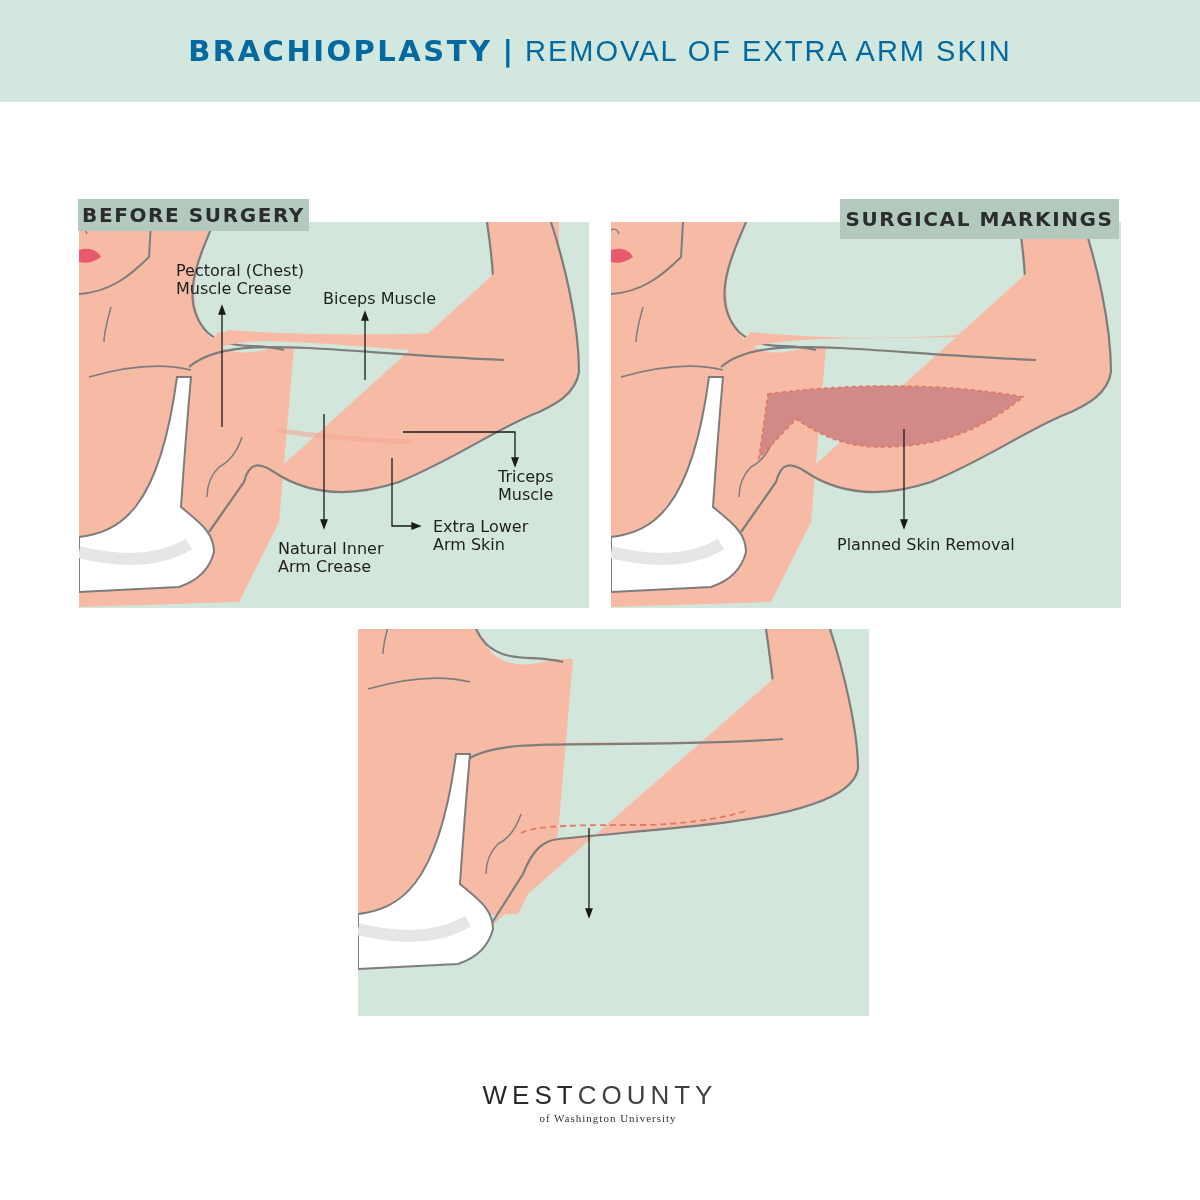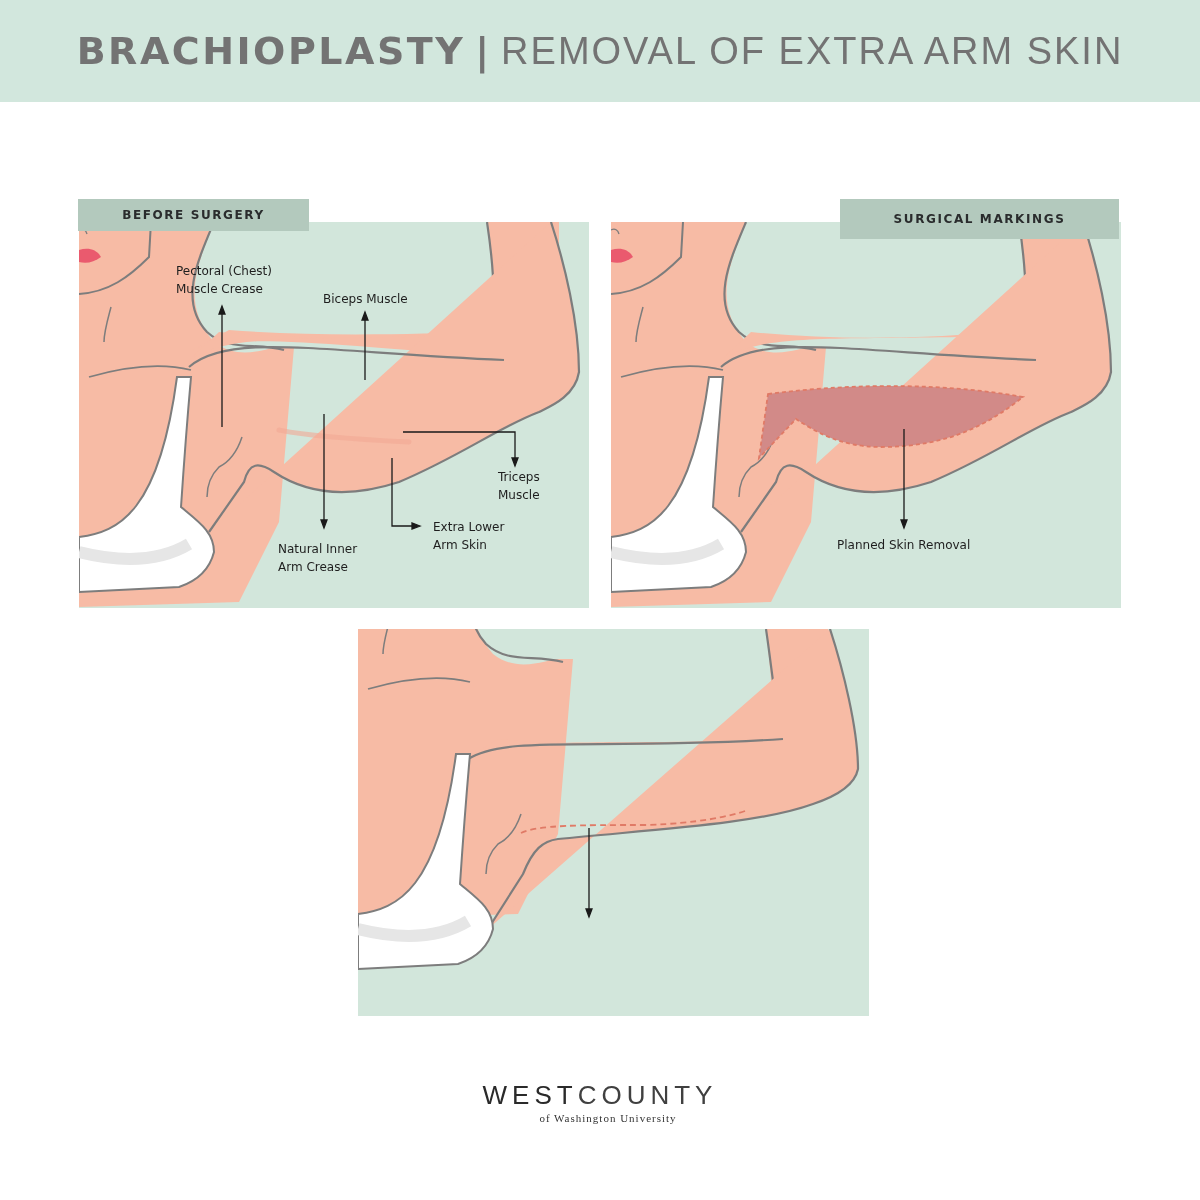--- a/index.html
+++ b/index.html
@@ -1,25 +1,25 @@
 <!DOCTYPE html>
 <html><head>
 <meta charset="utf-8">
 <style>
   html, body { margin:0; padding:0; }
   body { width:1200px; height:1200px; background:#ffffff; position:relative; overflow:hidden; font-family:"DejaVu Sans", sans-serif; }
   .header { position:absolute; left:0; top:0; width:1200px; height:102px; background:#d2e7dd; display:flex; align-items:center; justify-content:center; }
-  .header-text { font-size:38px; letter-spacing:2px; color:#737373; white-space:nowrap; }
+  .header-text { font-size:29px; letter-spacing:2px; color:#0369a1; white-space:nowrap; }
   .header-text .bold { font-weight:bold; letter-spacing:2.5px; }
   .header-text .sep { font-weight:bold; margin:0 10px; }
   .header-text .light { font-weight:normal; font-family:"Liberation Sans", sans-serif; letter-spacing:2px; }
   .panel { position:absolute; overflow:hidden; background:#d2e6db; }
   .panel svg { position:absolute; left:0; top:0; }
-  .label-tag { position:absolute; background:#b3c9bd; color:#2a2c2d; font-weight:bold; font-size:12px; letter-spacing:1.6px; display:flex; align-items:center; justify-content:center; white-space:nowrap; z-index:3; }
-  .anno { position:absolute; font-size:12px; line-height:18px; color:#1e1e1e; white-space:nowrap; z-index:2; }
+  .label-tag { position:absolute; background:#b3c9bd; color:#2a2c2d; font-weight:bold; font-size:20px; letter-spacing:1.6px; display:flex; align-items:center; justify-content:center; white-space:nowrap; z-index:3; }
+  .anno { position:absolute; font-size:16px; line-height:18px; color:#1e1e1e; white-space:nowrap; z-index:2; }
   .footer { position:absolute; left:0; top:1080px; width:1200px; text-align:center; }
   .logo-main { font-family:"Liberation Sans", sans-serif; font-size:26px; letter-spacing:5px; color:#2a2a2a; }
   .logo-main .accent { color:#404040; }
   .logo-sub { font-family:"Liberation Serif", serif; font-size:12px; letter-spacing:4.5px; color:#333; margin-top:3px; }
   .logo-sub2 { font-family:"Liberation Serif", serif; font-size:11px; letter-spacing:1px; color:#333; margin-top:1px;padding-left:16px; }
 </style>
 </head>
 <body>
 
 <div class="header">

